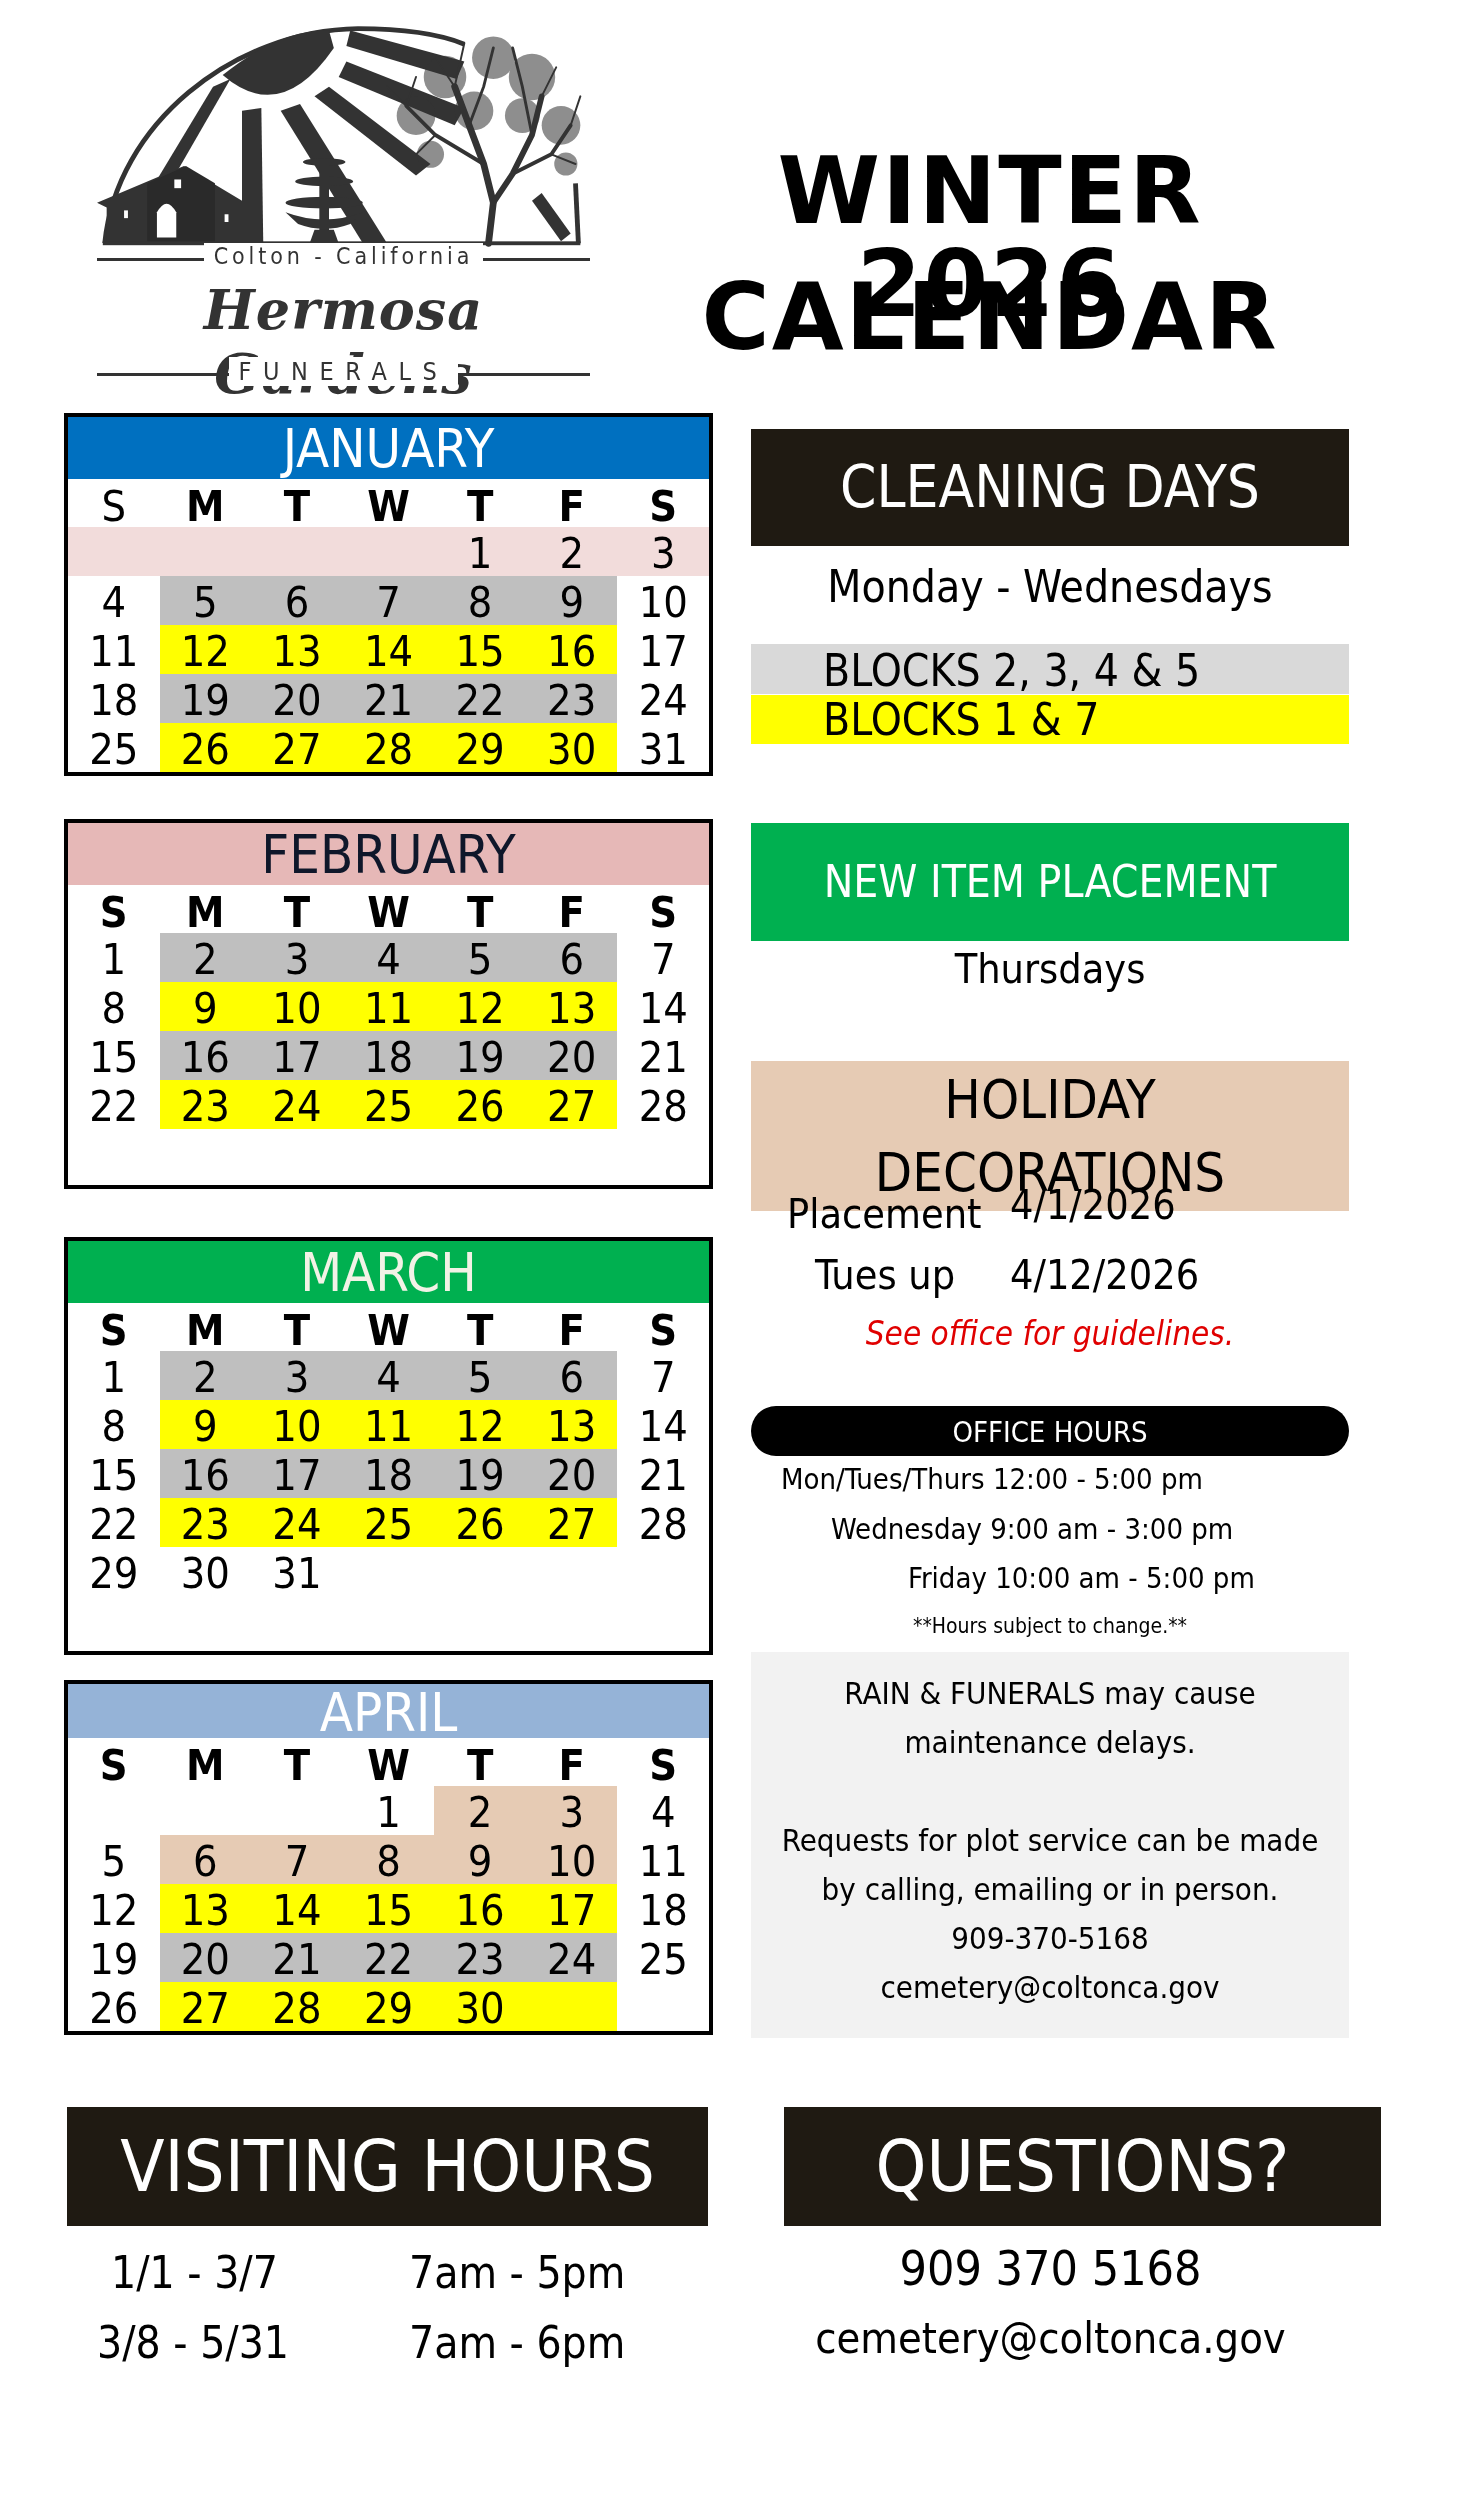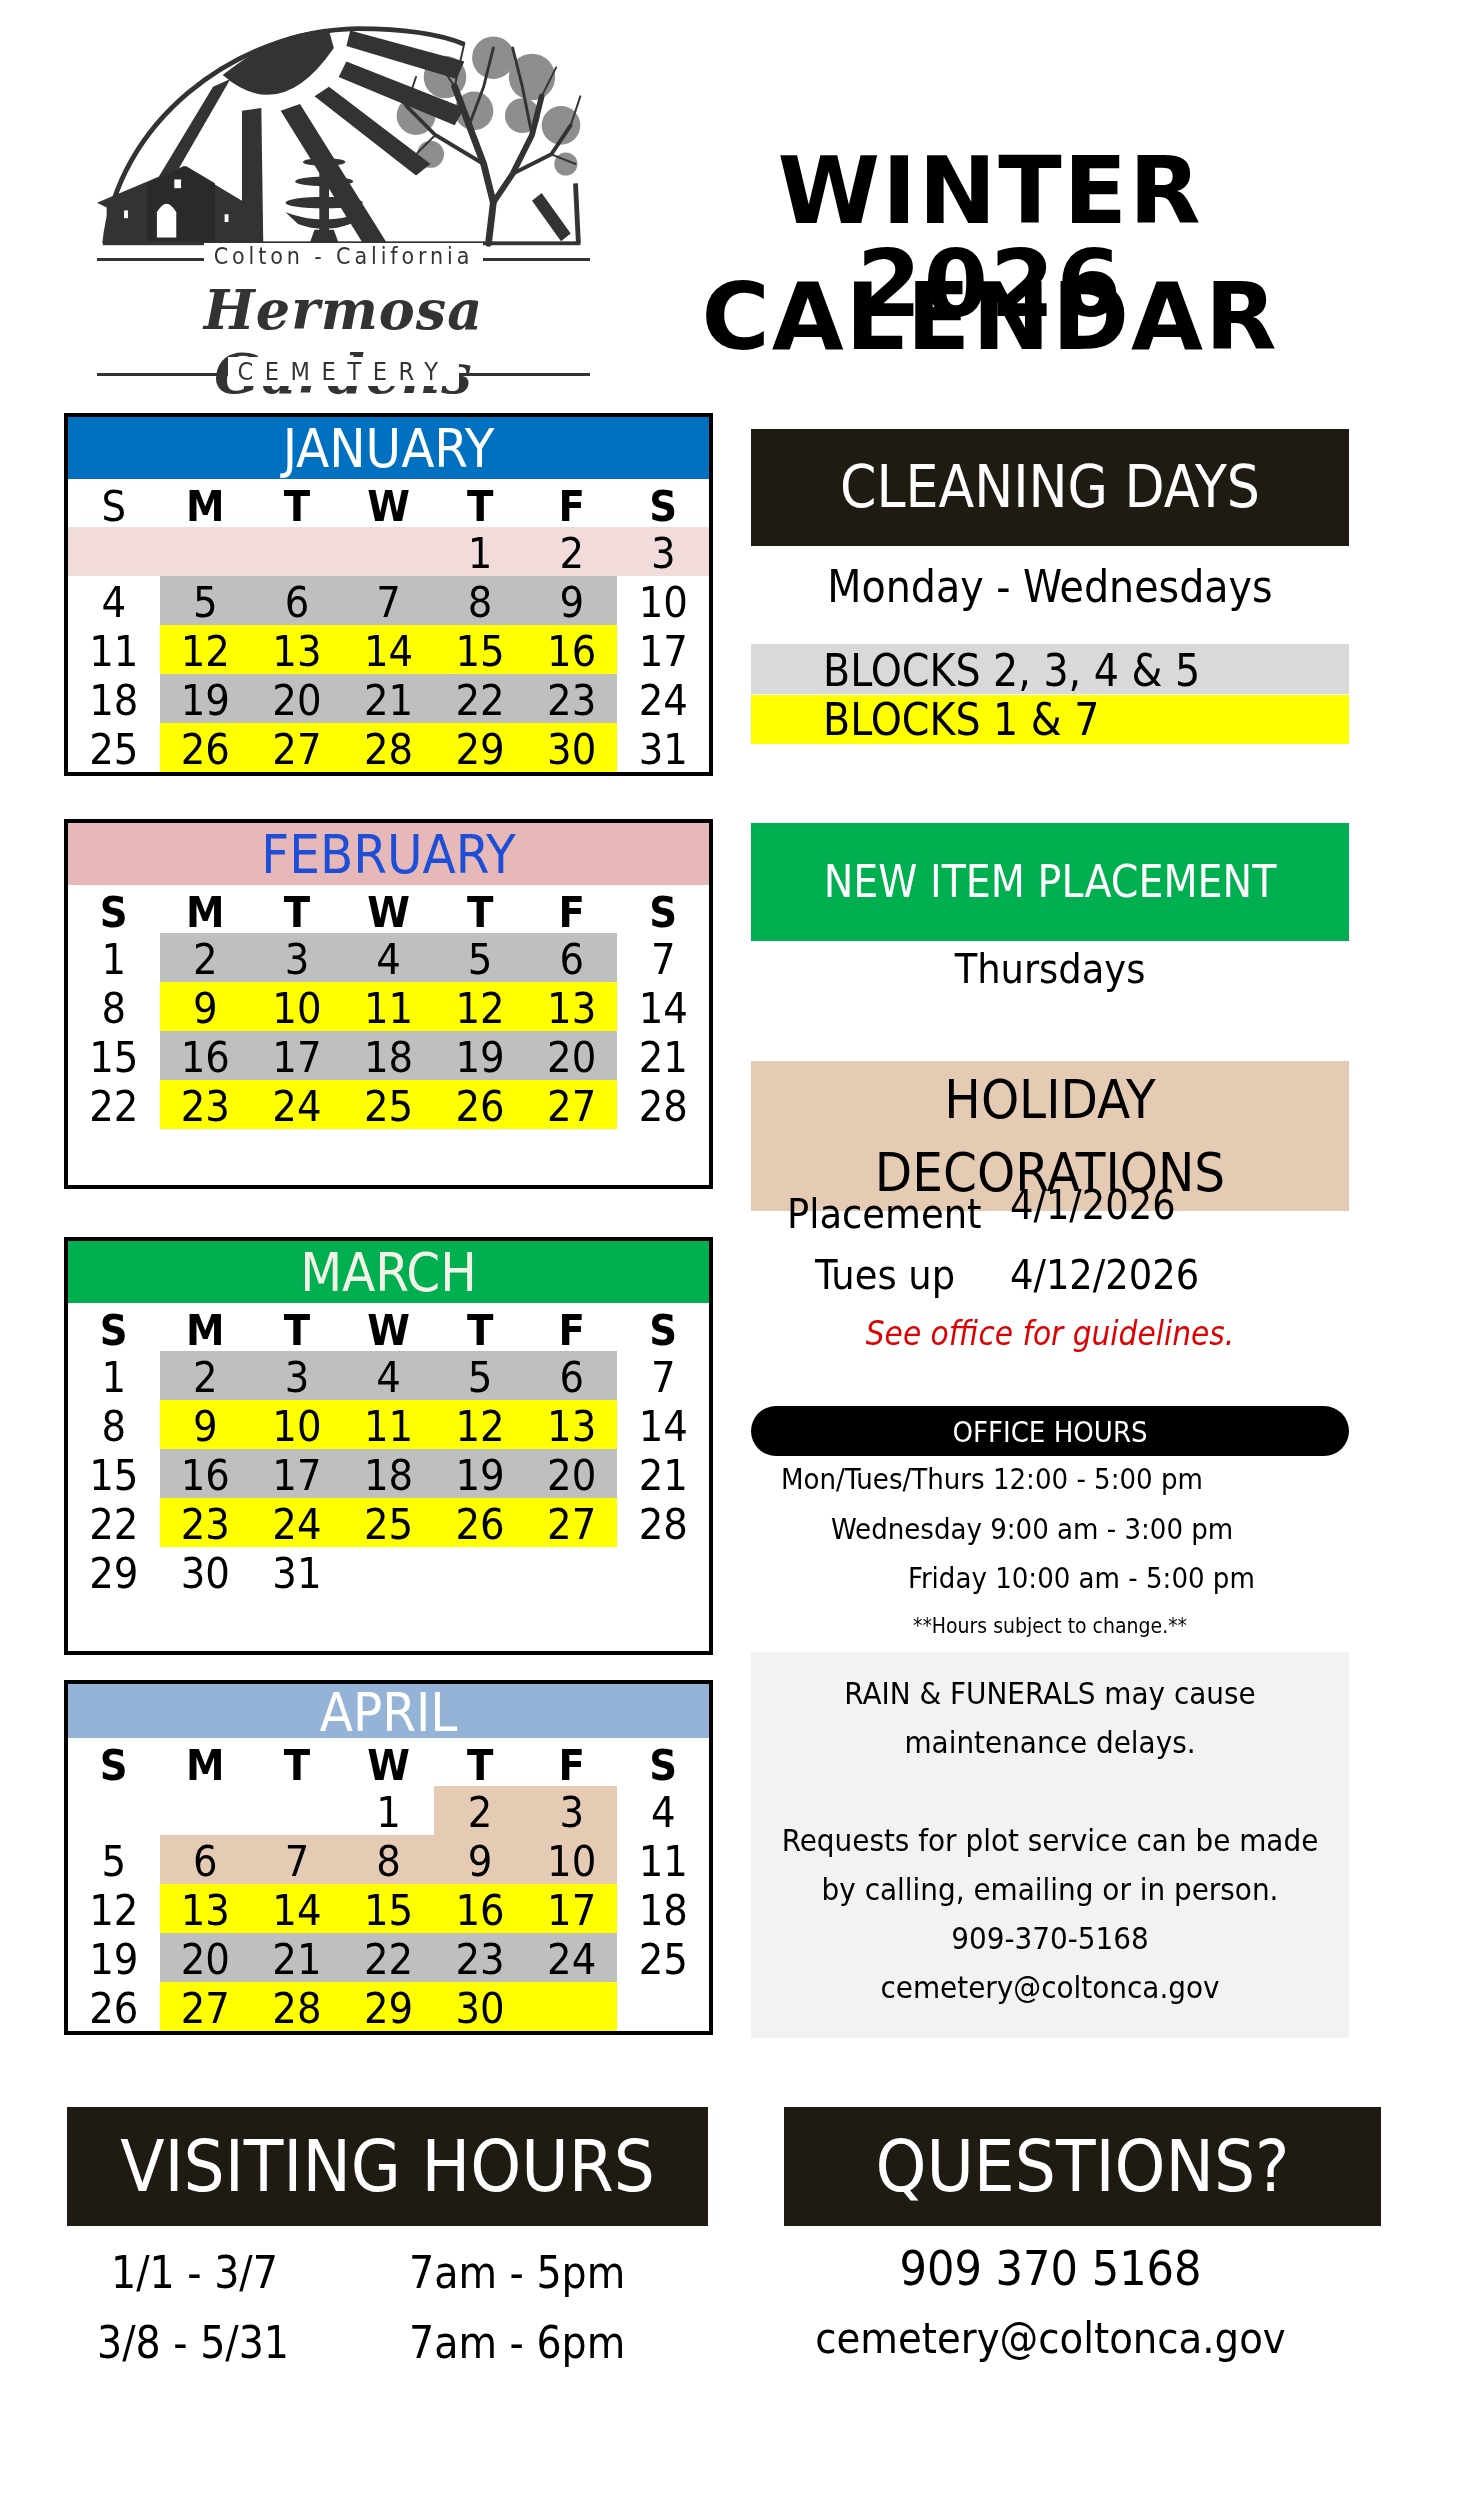--- a/index.html
+++ b/index.html
@@ -138,21 +138,21 @@
         <circle cx="345" cy="140" r="14"></circle>
         <circle cx="485" cy="150" r="12"></circle>
     </g>
 
     <rect x="6" y="230" width="494" height="4" fill="#333"></rect>
   </svg>
   <div class="logo-rule" style="left:0;top:239px;width:493px;"></div>
   <div id="logo-city" class="logo-sub"><span class="txt">Colton - California</span></div>
   <div id="logo-name" class="logo-sub">Hermosa Gardens</div>
   <div class="logo-rule" style="left:0;top:354px;width:493px;"></div>
-  <div id="logo-kind" class="logo-sub"><span class="txt">CEMETERY</span></div>
+  <div id="logo-kind" class="logo-sub"><span class="txt">FUNERALS</span></div>
 </div>
 
 <div id="title-1" class="abs title">WINTER 2026</div>
 <div id="title-2" class="abs title">CALENDAR</div>
 
 <div class="cal" id="cal-jan" style="top:413px;">
   <div class="cal-head" style="background:#0070c0;color:#fff;">JANUARY</div>
   <div class="cal-dow">
       <span style="font-weight: normal;">S</span>
       <span>M</span>
@@ -205,21 +205,21 @@
         <span class="bg-yellow">27</span>
         <span class="bg-yellow">28</span>
         <span class="bg-yellow">29</span>
         <span class="bg-yellow">30</span>
         <span class="bg-none">31</span>
       </div>
     </div>
 </div>
 
 <div class="cal" id="cal-feb" style="top:819px; height:362px;">
-  <div class="cal-head" style="background:#e6b8b7;color:#1d4ed8;">FEBRUARY</div>
+  <div class="cal-head" style="background:#e6b8b7;color:#0f172a;">FEBRUARY</div>
   <div class="cal-dow">
       <span>S</span>
       <span>M</span>
       <span>T</span>
       <span>W</span>
       <span>T</span>
       <span>F</span>
       <span>S</span>
     </div>
   <div class="cal-body">

